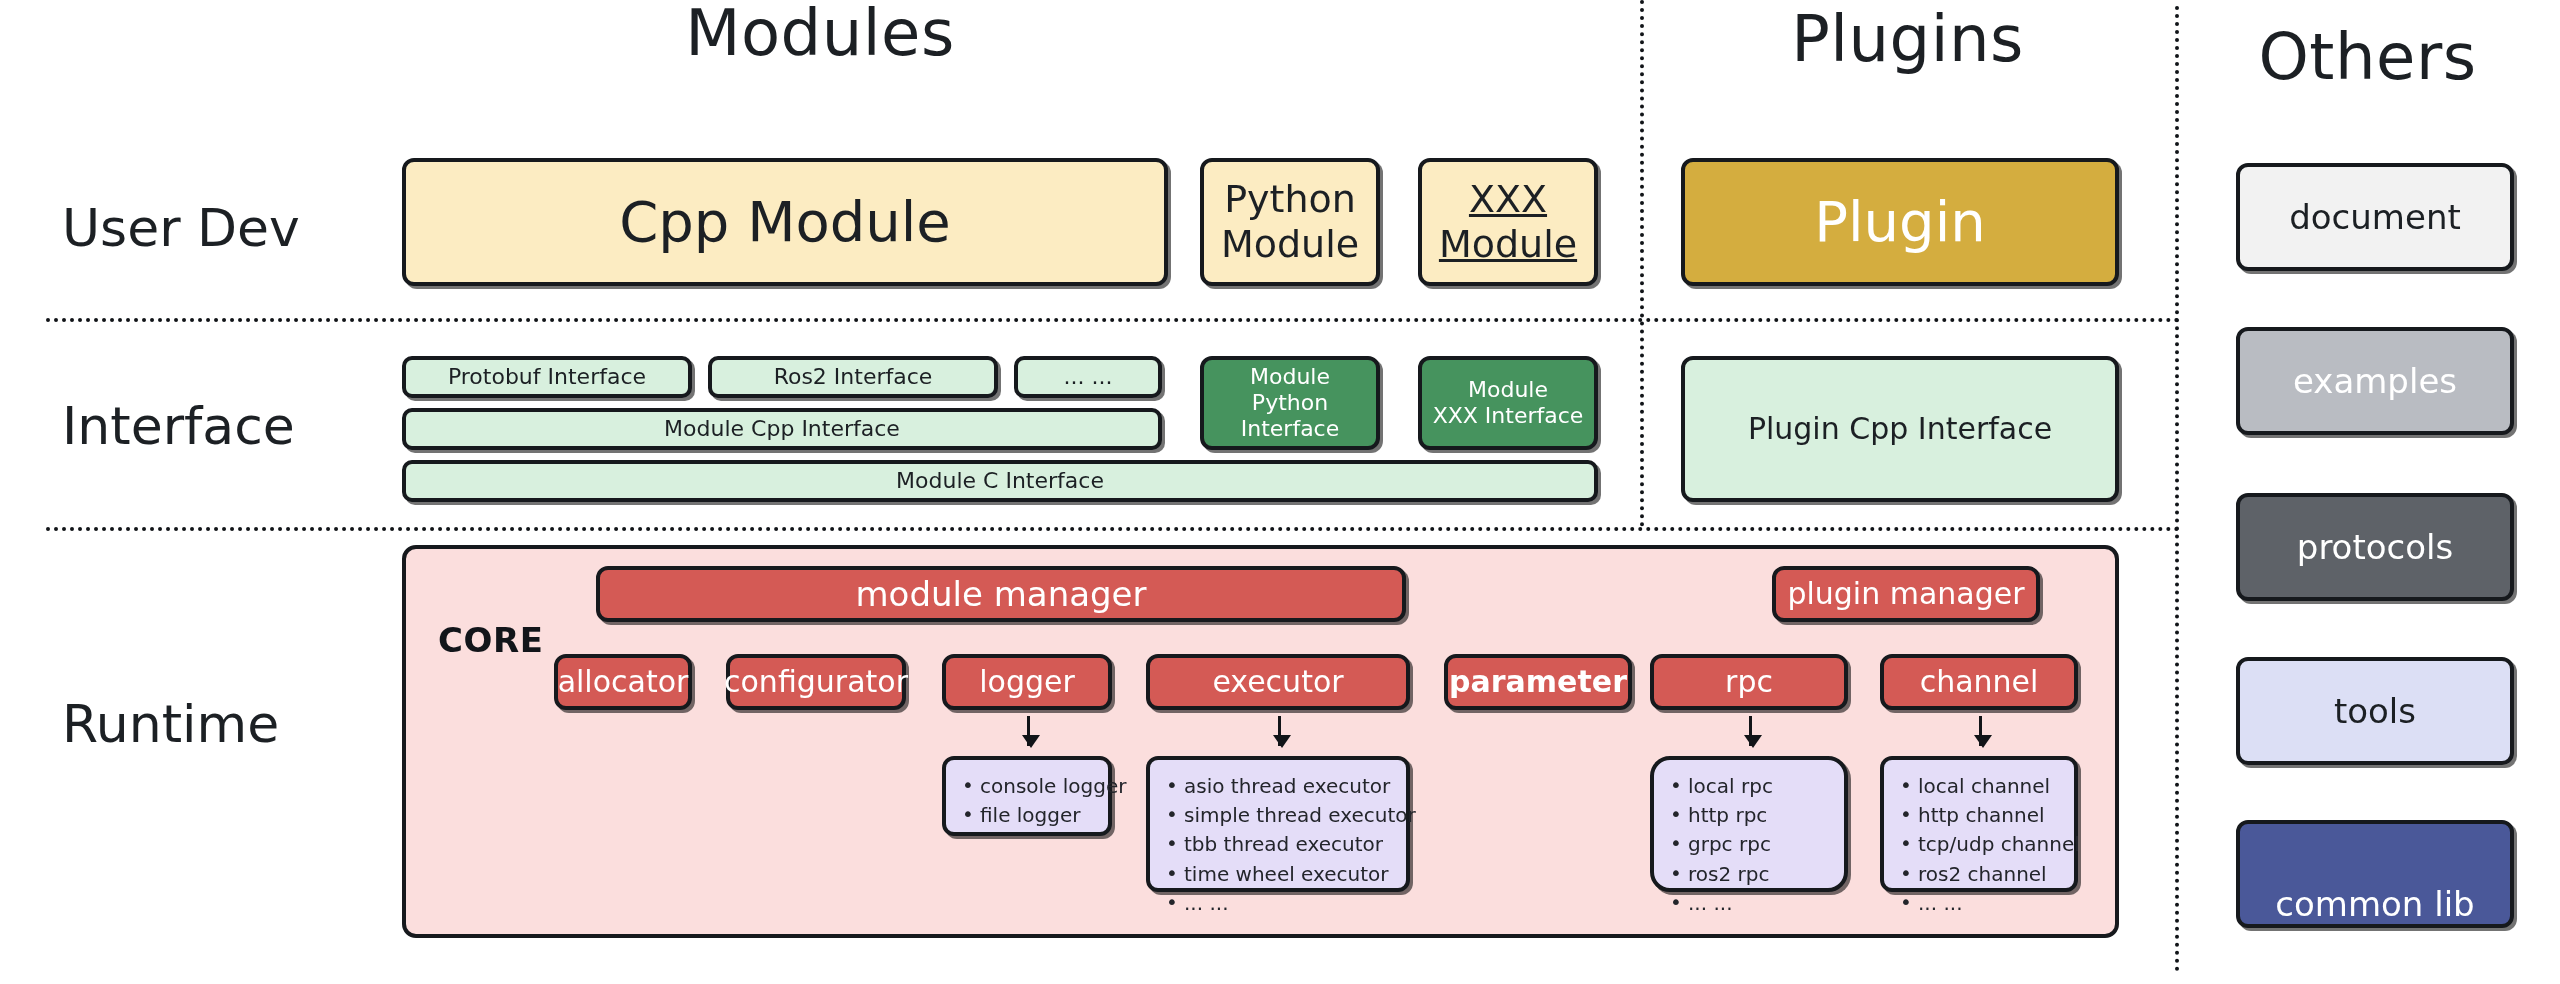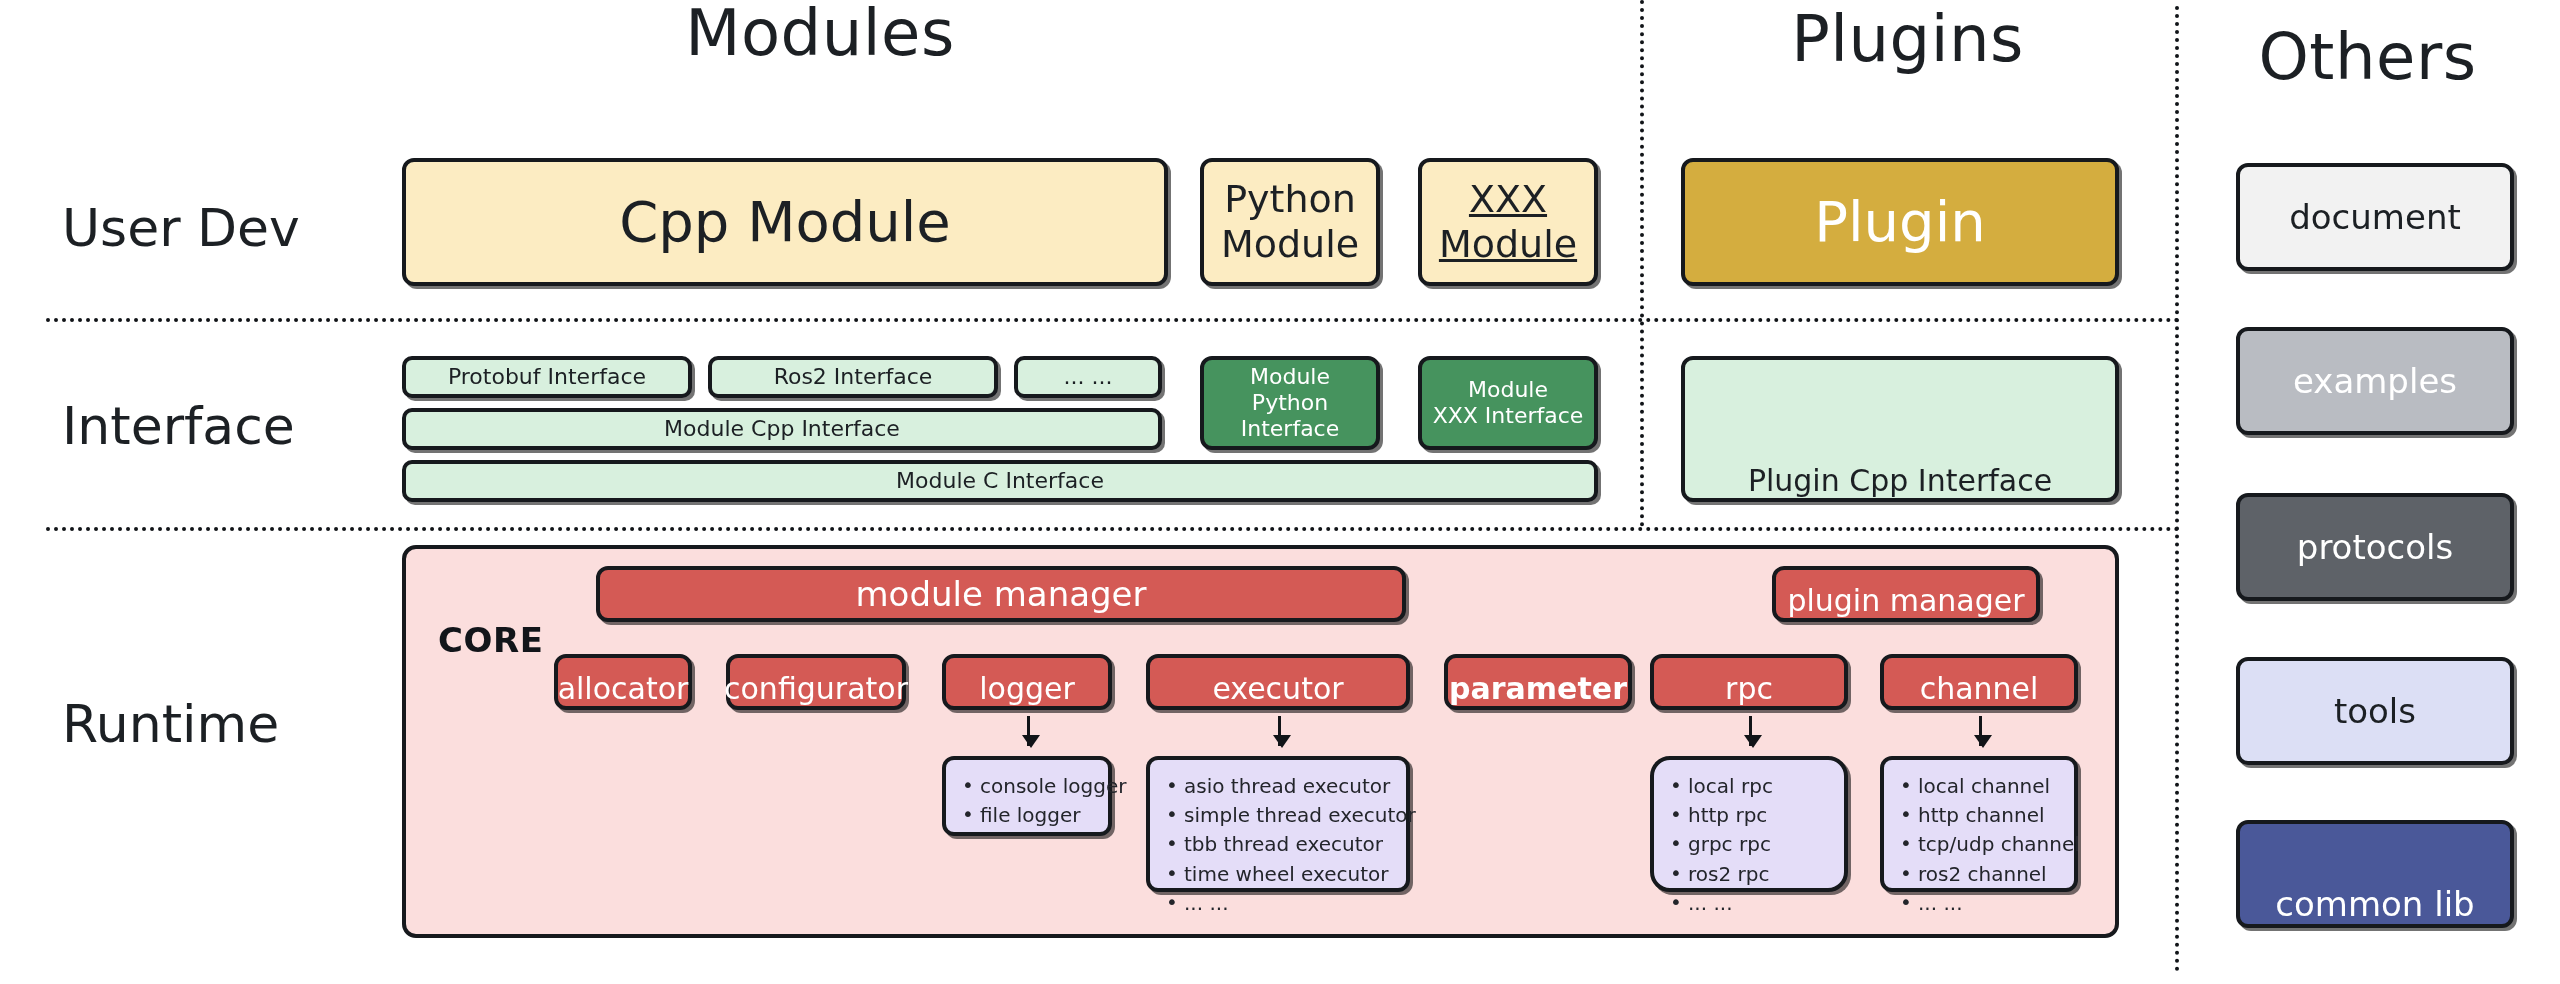--- a/index.html
+++ b/index.html
@@ -137,21 +137,21 @@
     content: "";
     position: absolute;
     left: -8px;
     bottom: -2px;
     width: 0; height: 0;
     border-left: 9px solid transparent;
     border-right: 9px solid transparent;
     border-top: 13px solid #111418;
   }
   .f22 { font-size: 22px; }
-  .f30 { font-size: 30px; align-items: flex-end; }
+  .f30 { font-size: 30px; }
   .f34 { font-size: 34px; }
   .f38 { font-size: 38px; }
   .f56 { font-size: 56px; }
 </style>
 </head>
 <body>
 
 <div id="canvas">
 
   <div class="col-title" style="left:0px; top:-4px; width:1640px;">Modules</div>

